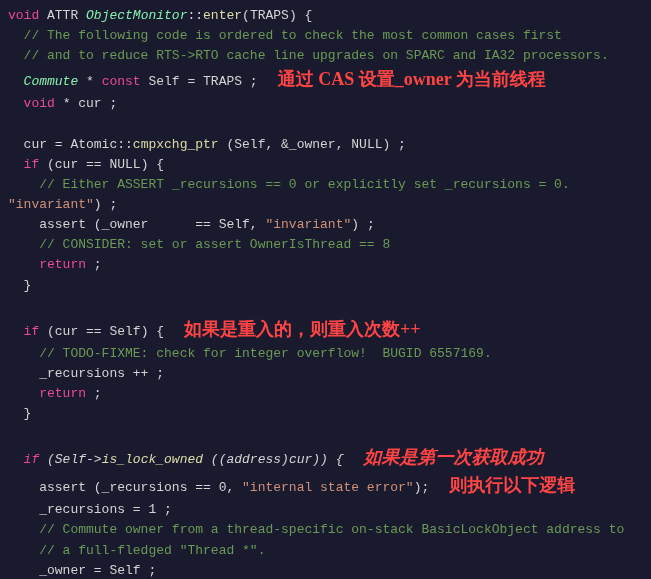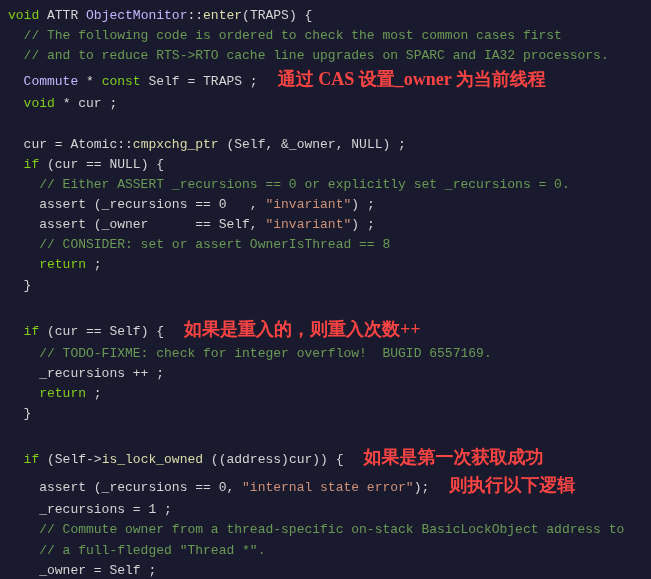--- a/index.html
+++ b/index.html
@@ -19,22 +19,22 @@
     }
     .line {
       display: flex;
       align-items: baseline;
       padding: 0 8px;
       white-space: pre;
     }
     .line-content {
       display: inline;
     }
-    .kw { color: #84cc16; }
-    .type { color: #c4b5fd; }
+    .kw { color: #ec4899; }
+    .type { color: #86efac; font-style: italic; }
     .fn { color: #dcdcaa; }
     .comment { color: #6a9955; }
     .str { color: #ce9178; }
     .annotation {
       color: #ff4444;
       font-family: 'SimSun', 'STSong', serif;
       font-size: 18px;
       font-weight: bold;
       margin-left: 20px;
     }
@@ -74,21 +74,21 @@
 
   <div class="line">
     <span class="plain">  </span><span class="kw">if</span><span class="plain"> (cur == NULL) {</span>
   </div>
 
   <div class="line">
     <span class="comment">    // Either ASSERT _recursions == 0 or explicitly set _recursions = 0.</span>
   </div>
 
   <div class="line">
-    <span class="plain">    assert (_recursions == 0   , </span><span class="str">"invariant"</span><span class="plain">) ;</span>
+    <span class="str">"invariant"</span><span class="plain">) ;</span>
   </div>
 
   <div class="line">
     <span class="plain">    assert (_owner      == Self, </span><span class="str">"invariant"</span><span class="plain">) ;</span>
   </div>
 
   <div class="line">
     <span class="comment">    // CONSIDER: set or assert OwnerIsThread == 8</span>
   </div>
 
@@ -118,21 +118,21 @@
   <div class="line">
     <span class="plain">    </span><span class="kw">return</span><span class="plain"> ;</span>
   </div>
 
   <div class="line">
     <span class="plain">  }</span>
   </div>
 
   <div class="line"><span class="plain"> </span></div>
 
-  <div class="line" style="position:relative;">
+  <div class="line" style="position:relative;font-style:italic;">
     <span class="line-content"><span class="plain">  </span><span class="kw">if</span><span class="plain"> (Self-&gt;</span><span class="fn">is_lock_owned</span><span class="plain"> ((address)cur)) {</span></span>
     <span class="annotation">如果是第一次获取成功</span>
   </div>
 
   <div class="line">
     <span class="line-content"><span class="plain">    assert (_recursions == 0, </span><span class="str">"internal state error"</span><span class="plain">);</span></span>
     <span class="annotation">则执行以下逻辑</span>
   </div>
 
   <div class="line">

